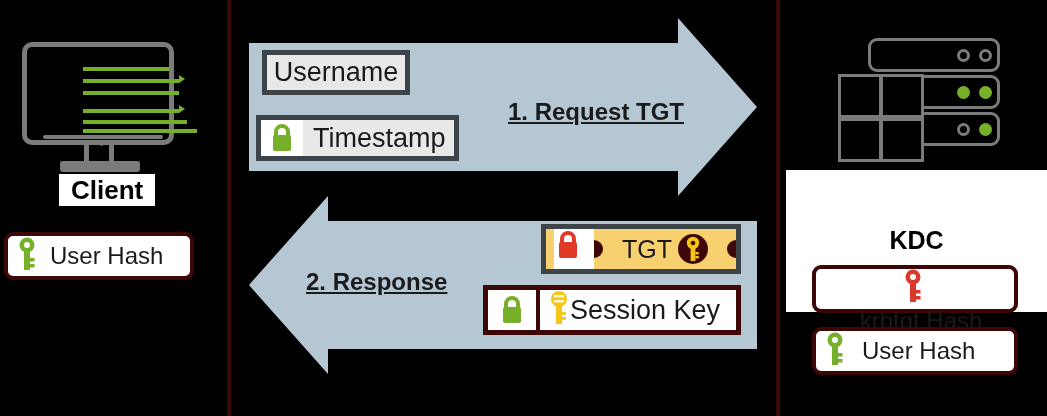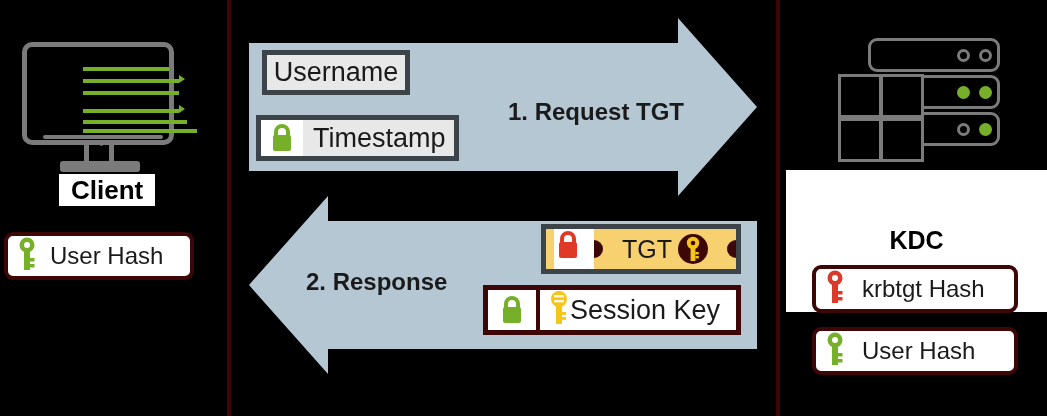--- a/index.html
+++ b/index.html
@@ -122,21 +122,21 @@
     box-sizing: border-box;
     padding: 0 12px 0 8px;
   }
   .hash-badge .badge-text {
     font-size: 24px;
     color: #1a1a1a;
     margin-left: 12px;
     white-space: nowrap;
   }
   #badge-client-user-hash { left: 4px;   top: 232px; width: 190px; height: 48px; }
-  #badge-kdc-krbtgt-hash  { left: 812px; top: 265px; width: 206px; height: 48px; }
+  #badge-kdc-krbtgt-hash  { left: 812px; top: 265px; width: 206px; height: 48px; flex-direction: column; }
   #badge-kdc-user-hash    { left: 812px; top: 327px; width: 206px; height: 48px; }
   #badge-kdc-user-hash .badge-text,
   #badge-kdc-krbtgt-hash .badge-text { margin-left: 16px; }
 
   
   #kdc-server {
     position: absolute;
     left: 838px;
     top: 38px;
     width: 170px;
@@ -183,20 +183,21 @@
   #arrow-request  { left: 249px; top: 18px;  width: 508px; height: 178px; }
   #arrow-response { left: 249px; top: 196px; width: 508px; height: 178px; }
   .arrow svg { display: block; }
 
   .arrow-label {
     position: absolute;
     font-size: 24px;
     font-weight: bold;
     color: #1a1a1a;
     white-space: nowrap;
+    text-decoration: underline;
   }
   #label-request  { left: 508px; top: 98px; }
   #label-response { left: 306px; top: 268px; }
 
   
   .chip {
     position: absolute;
     display: flex;
     align-items: stretch;
     border: 5px solid #3c4349;

